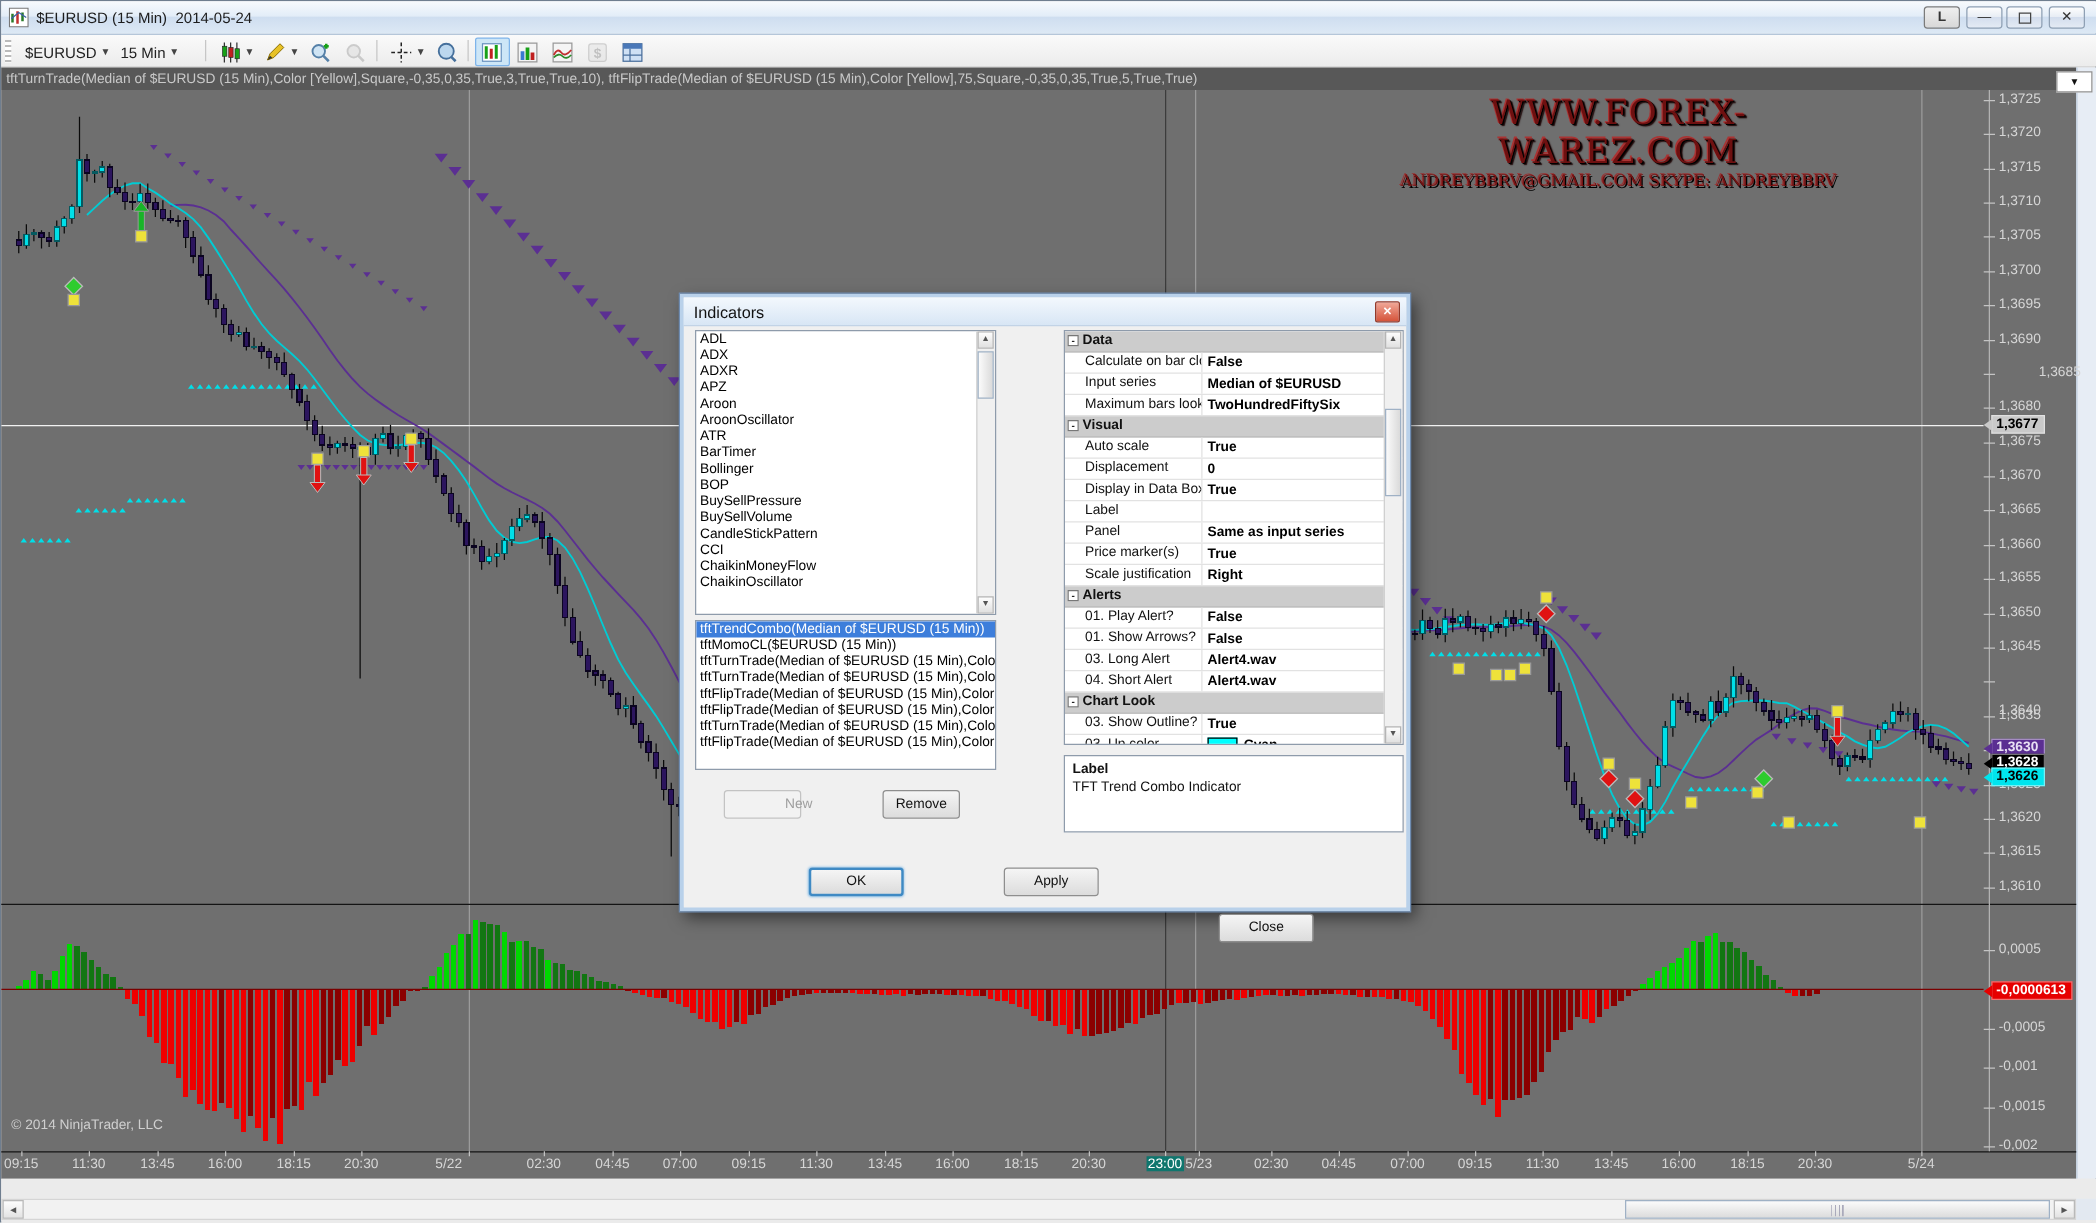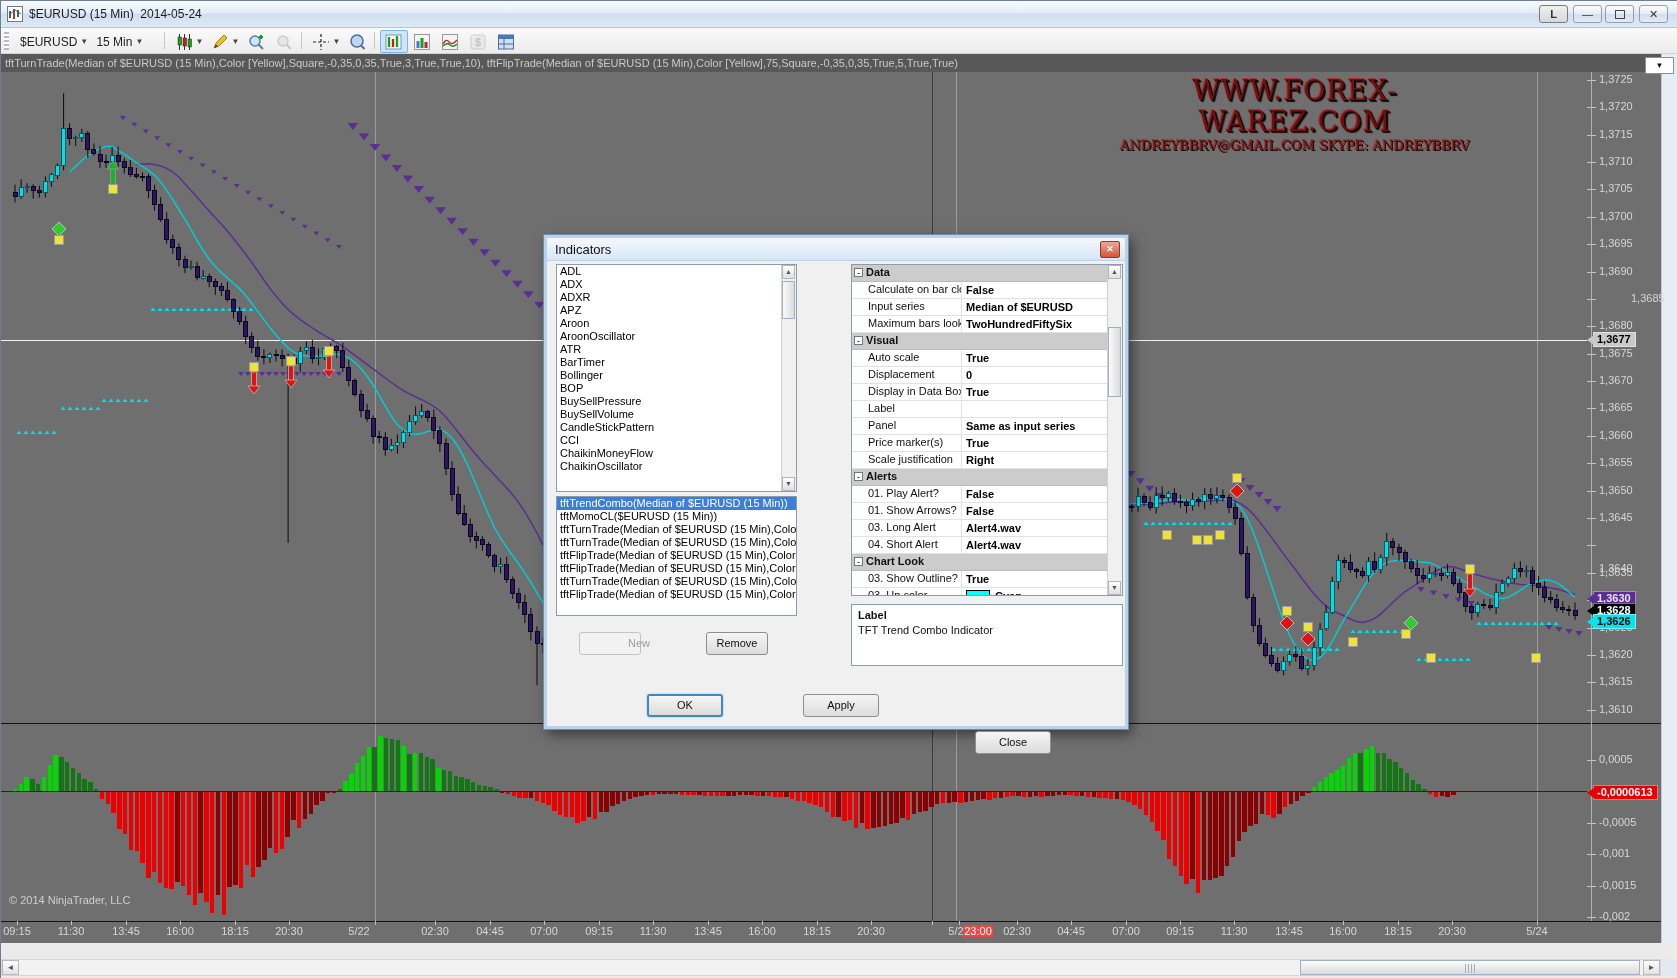--- a/index.html
+++ b/index.html
@@ -48,21 +48,21 @@
   #axis-vline{position:absolute;left:4px;top:0;width:1px;height:849px;background:#b2b2b2;}
   .pa-label{position:absolute;left:12px;font-size:11px;color:#d6d6d6;white-space:nowrap;text-align:right;}
   .pa-tick{position:absolute;left:0;width:9px;height:1px;background:#c4c4c4;}
   .pa-marker{position:absolute;left:6px;font-size:11px;font-weight:bold;padding:0 4px 1px 3px;
     white-space:nowrap;z-index:4;border:1px solid rgba(255,255,255,.45);}
   .pa-marker .arr{position:absolute;left:-7px;top:50%;margin-top:-5px;width:0;height:0;
     border-top:5px solid transparent;border-bottom:5px solid transparent;border-right:7px solid currentColor;}
   
   #time-axis{position:absolute;left:0;top:849px;width:1660px;height:22px;z-index:2;}
   .ta-label{position:absolute;top:4px;font-size:11px;color:#d6d6d6;transform:translateX(-50%);white-space:nowrap;}
-  .ta-label.hl{background:#ef4444;color:#fff;padding:0 1px;z-index:3;margin-left:46px;}
+  .ta-label.hl{background:#0f766e;color:#fff;padding:0 1px;z-index:3;}
   .ta-tick{position:absolute;top:0;width:1px;height:4px;background:#c4c4c4;}
   
   #right-strip{position:absolute;left:1660px;top:53px;width:17px;height:889px;background:#e7edf5;
     border-left:1px solid #bccadb;box-sizing:border-box;}
   #panel-drop{position:absolute;left:1644px;top:56px;width:29px;height:17px;background:#fff;
     border:1px solid #8f8f8f;text-align:center;font-size:8px;line-height:15px;color:#111;z-index:5;box-sizing:border-box;}
   
   #bottombar{position:absolute;left:0;top:942px;width:1677px;height:36px;background:#ebebeb;}
   #hscroll{position:absolute;left:0;top:16px;width:1660px;height:17px;background:#f2f2f2;border:1px solid #d5d5d5;box-sizing:border-box;}
   .sb-btn{position:absolute;top:0;width:17px;height:15px;background:linear-gradient(#fdfdfd,#e3e3e3);

